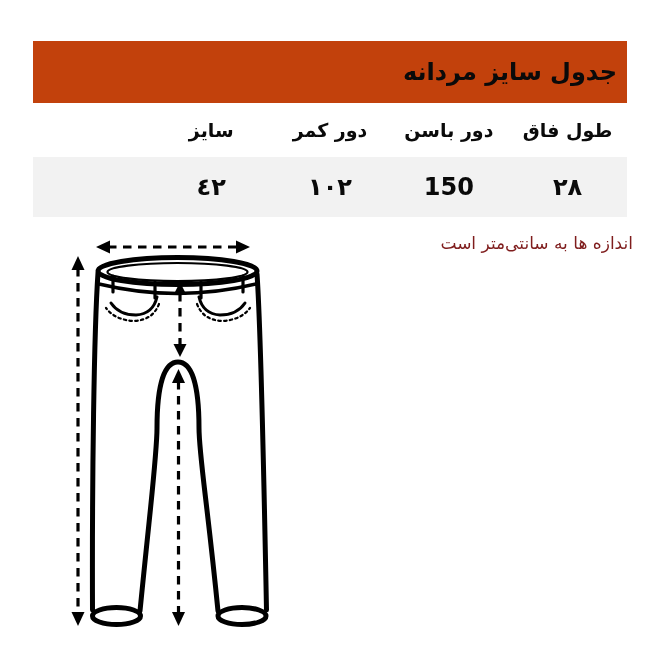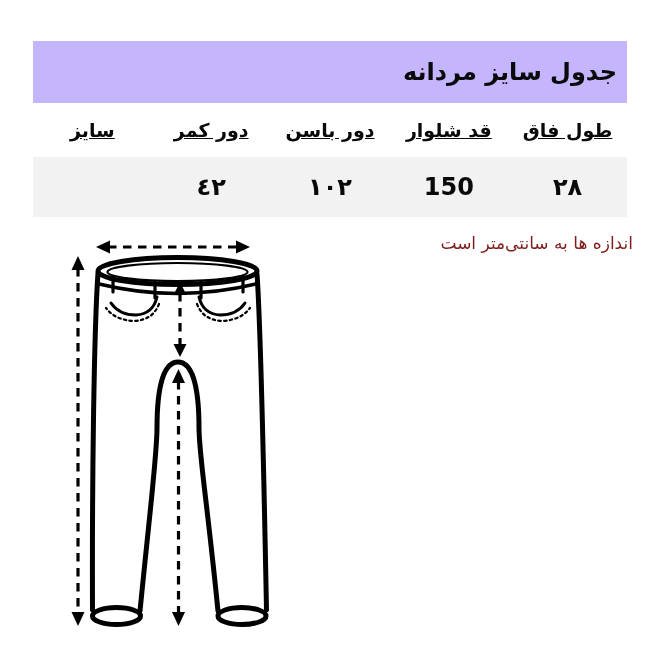--- a/index.html
+++ b/index.html
@@ -4,30 +4,30 @@
 <style>
   html,body{margin:0;padding:0;}
   body{
     width:657px;height:657px;position:relative;background:#ffffff;
     font-family:"DejaVu Sans","Liberation Sans",sans-serif;
     color:#000;overflow:hidden;
   }
   
   .size-table{position:absolute;left:33px;top:41px;width:594px;}
   .table-title-bar{
-    height:62px;background:#c4b5fd;display:flex;align-items:center;
+    height:62px;background:#c2410c;display:flex;align-items:center;
     justify-content:flex-start;padding:0 10px;box-sizing:border-box;
   }
   .table-title-bar .title{font-weight:bold;font-size:24px;color:#0a0a0a;}
   .grid-row{
     display:grid;grid-template-columns:repeat(5,1fr);
     align-items:center;text-align:center;
   }
   .head-row{height:54px;background:#ffffff;}
-  .head-row .cell{font-weight:bold;font-size:19px;color:#0a0a0a;text-decoration:underline;}
+  .head-row .cell{font-weight:bold;font-size:19px;color:#0a0a0a;}
   .value-row{height:60px;background:#f2f2f2;}
   .value-row .cell{font-weight:bold;font-size:24px;color:#0a0a0a;}
   
   .unit-note{
     position:absolute;top:233px;right:24px;font-size:17px;
     font-weight:normal;color:#7f1d1d;direction:rtl;
   }
   
   .pants-diagram{position:absolute;left:55px;top:230px;width:235px;height:420px;}
   .ink{stroke:#000;fill:none;}
@@ -37,21 +37,20 @@
 </style>
 </head>
 <body>
 
 <div class="size-table" dir="rtl">
   <div class="table-title-bar">
     <span class="title">جدول سایز مردانه</span>
   </div>
   <div class="grid-row head-row">
     <div class="cell">طول فاق</div>
-    <div class="cell">قد شلوار</div>
     <div class="cell">دور باسن</div>
     <div class="cell">دور کمر</div>
     <div class="cell">سایز</div>
   </div>
   <div class="grid-row value-row">
     <div class="cell">٢٨</div>
     <div class="cell">150</div>
     <div class="cell">١٠٢</div>
     <div class="cell">٤٢</div>
   </div>

